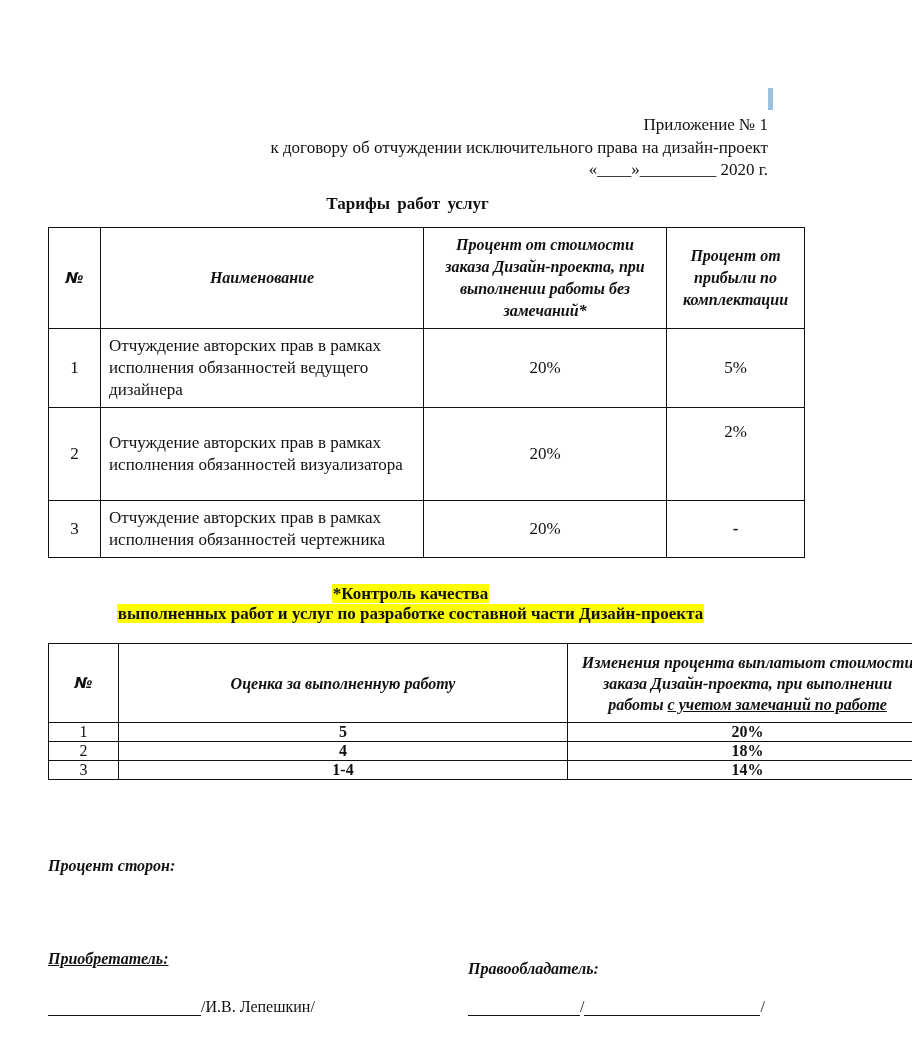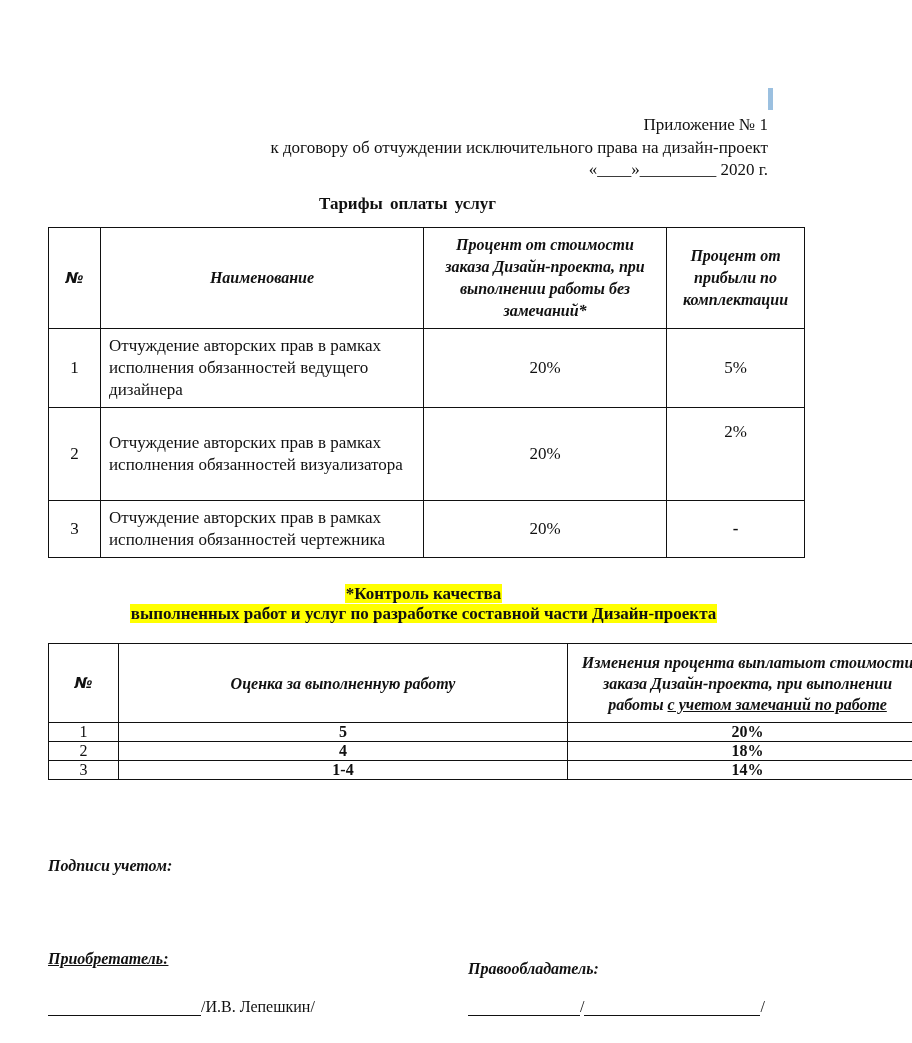--- a/index.html
+++ b/index.html
@@ -31,21 +31,21 @@
   .t1 .row3 td { height: 56px; }
   .t1 .num { text-align: center; font-size: 17px; width: 35px; }
   .t1 .name { font-size: 17px; line-height: 22px; width: 306px; text-align: left; border-radius: 8px; }
   .t1 .pct { text-align: center; font-size: 17px; width: 226px; }
   .t1 .pct2 { text-align: center; font-size: 17px; }
   .t1 .pct2.top { vertical-align: top; padding-top: 14px; }
   .t1 .dash { font-weight: bold; }
   .nosign { font-family: "DejaVu Sans", sans-serif; font-weight: bold; font-style: italic; font-size: 15px; }
 
   .qc-title {
-    left: 16px; width: 815px; text-align: center; font-weight: bold; font-size: 17px; line-height: 20px;
+    left: 3px; width: 815px; text-align: center; font-weight: bold; font-size: 17px; line-height: 20px;
   }
   .hl { background: #ffff00; padding: 0 1px; }
 
   .t2 { left: 48px; top: 643px; width: 880px; }
   .t2 .hrow td { height: 78px; }
   .t2 .hcell { font-weight: bold; font-style: italic; text-align: center; font-size: 16px; line-height: 21px; }
   .t2 .drow td { height: 18px; text-align: center; font-size: 16px; line-height: 18px; padding: 0 6px; }
   .t2 .b { font-weight: bold; }
   .t2 .c1 { width: 53px; }
   .t2 .c2 { width: 432px; }
@@ -57,21 +57,21 @@
 </style>
 </head>
 <body>
 
 <div class="abs cursor-mark"></div>
 
 <div class="abs hdr" style="top:114px;">Приложение № 1</div>
 <div class="abs hdr" style="top:137px;">к договору об отчуждении исключительного права на дизайн-проект</div>
 <div class="abs hdr" style="top:159px;">«____»_________ 2020 г.</div>
 
-<div class="abs doc-title">Тарифы  оплаты услуг</div>
+<div class="abs doc-title">Тарифы  работ услуг</div>
 
 <table class="grid t1">
   <tbody>
       <tr class="hrow">
     <td class="hcell num"><span class="nosign">№</span></td>
     <td class="hcell" style="width:306px;">Наименование</td>
     <td class="hcell" style="width:226px;">Процент от стоимости заказа Дизайн-проекта, при выполнении работы без замечаний*</td>
     <td class="hcell">Процент от прибыли по комплектации</td>
   </tr>
   <tr class="row1">
@@ -122,21 +122,21 @@
     <td class="b">18%</td>
   </tr>
   <tr class="drow">
     <td>3</td>
     <td class="b">1-4</td>
     <td class="b">14%</td>
   </tr>
 </tbody>
   </table>
 
-<div class="abs sig-label" style="left:48px; top:857px;">Подписи учетом:</div>
+<div class="abs sig-label" style="left:48px; top:857px;">Процент сторон:</div>
 <div class="abs sig-label" style="left:48px; top:950px;text-decoration:underline;">Приобретатель:</div>
 <div class="abs sig-label" style="left:468px; top:928px;margin-top:32px;">Правообладатель:</div>
 
 <div class="abs sig-line" style="left:48px; top:998px;text-align:center;">
   <span class="line" style="width:153px;"></span>
   <span>/И.В. Лепешкин/</span>
 </div>
 
 <div class="abs sig-line" style="left:468px; top:998px;">
   <span class="line" style="width:112px;"></span>

